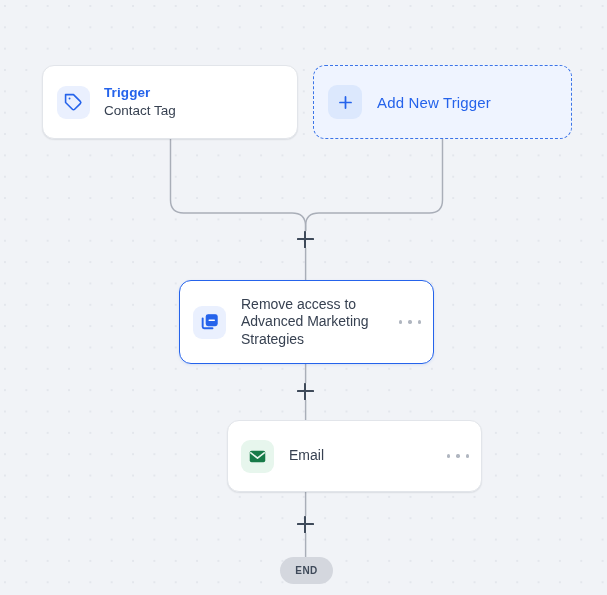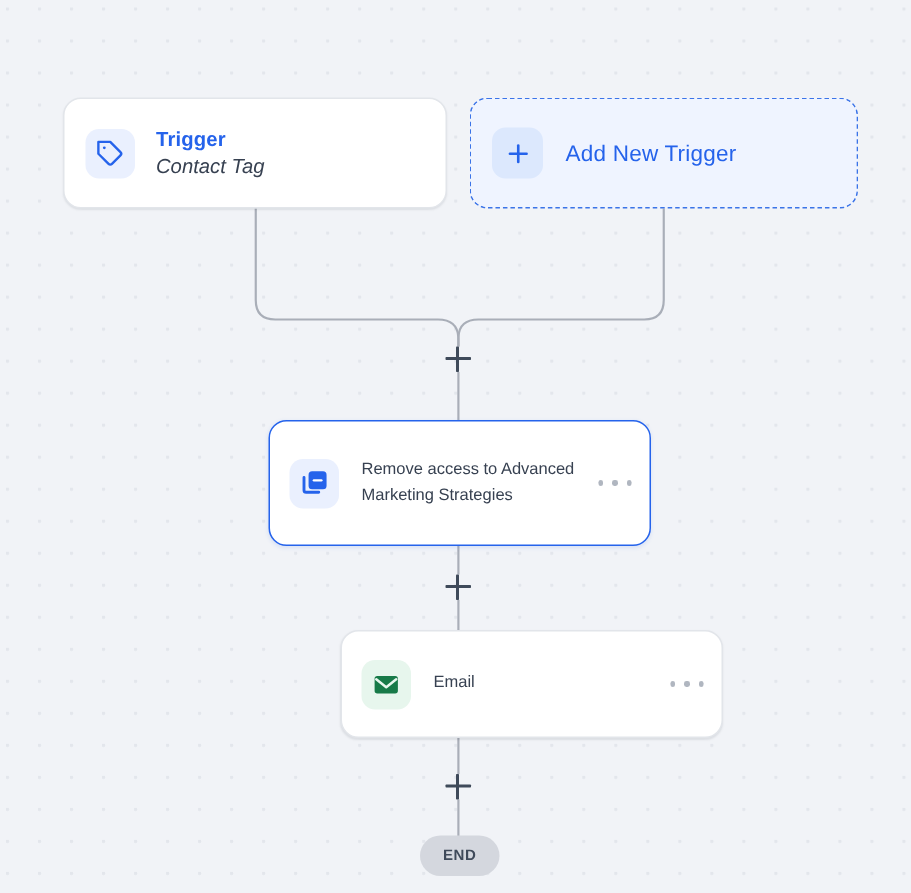--- a/index.html
+++ b/index.html
@@ -75,25 +75,24 @@
     color: #2563eb;
     font-size: 13.5px;
     font-weight: bold;
     line-height: 17px;
     letter-spacing: .1px;
   }
   .lbl-sub {
     color: #374151;
     font-size: 13.5px;
     line-height: 19px;
-    font-style: italic;
   }
   .lbl-node {
     color: #374151;
-    font-size: 11px;
+    font-size: 14px;
     line-height: 17.5px;
   }
   .lbl-addtrig {
     color: #2563eb;
     font-size: 15px;
     font-weight: normal;
     letter-spacing: .15px;
   }
 
   

